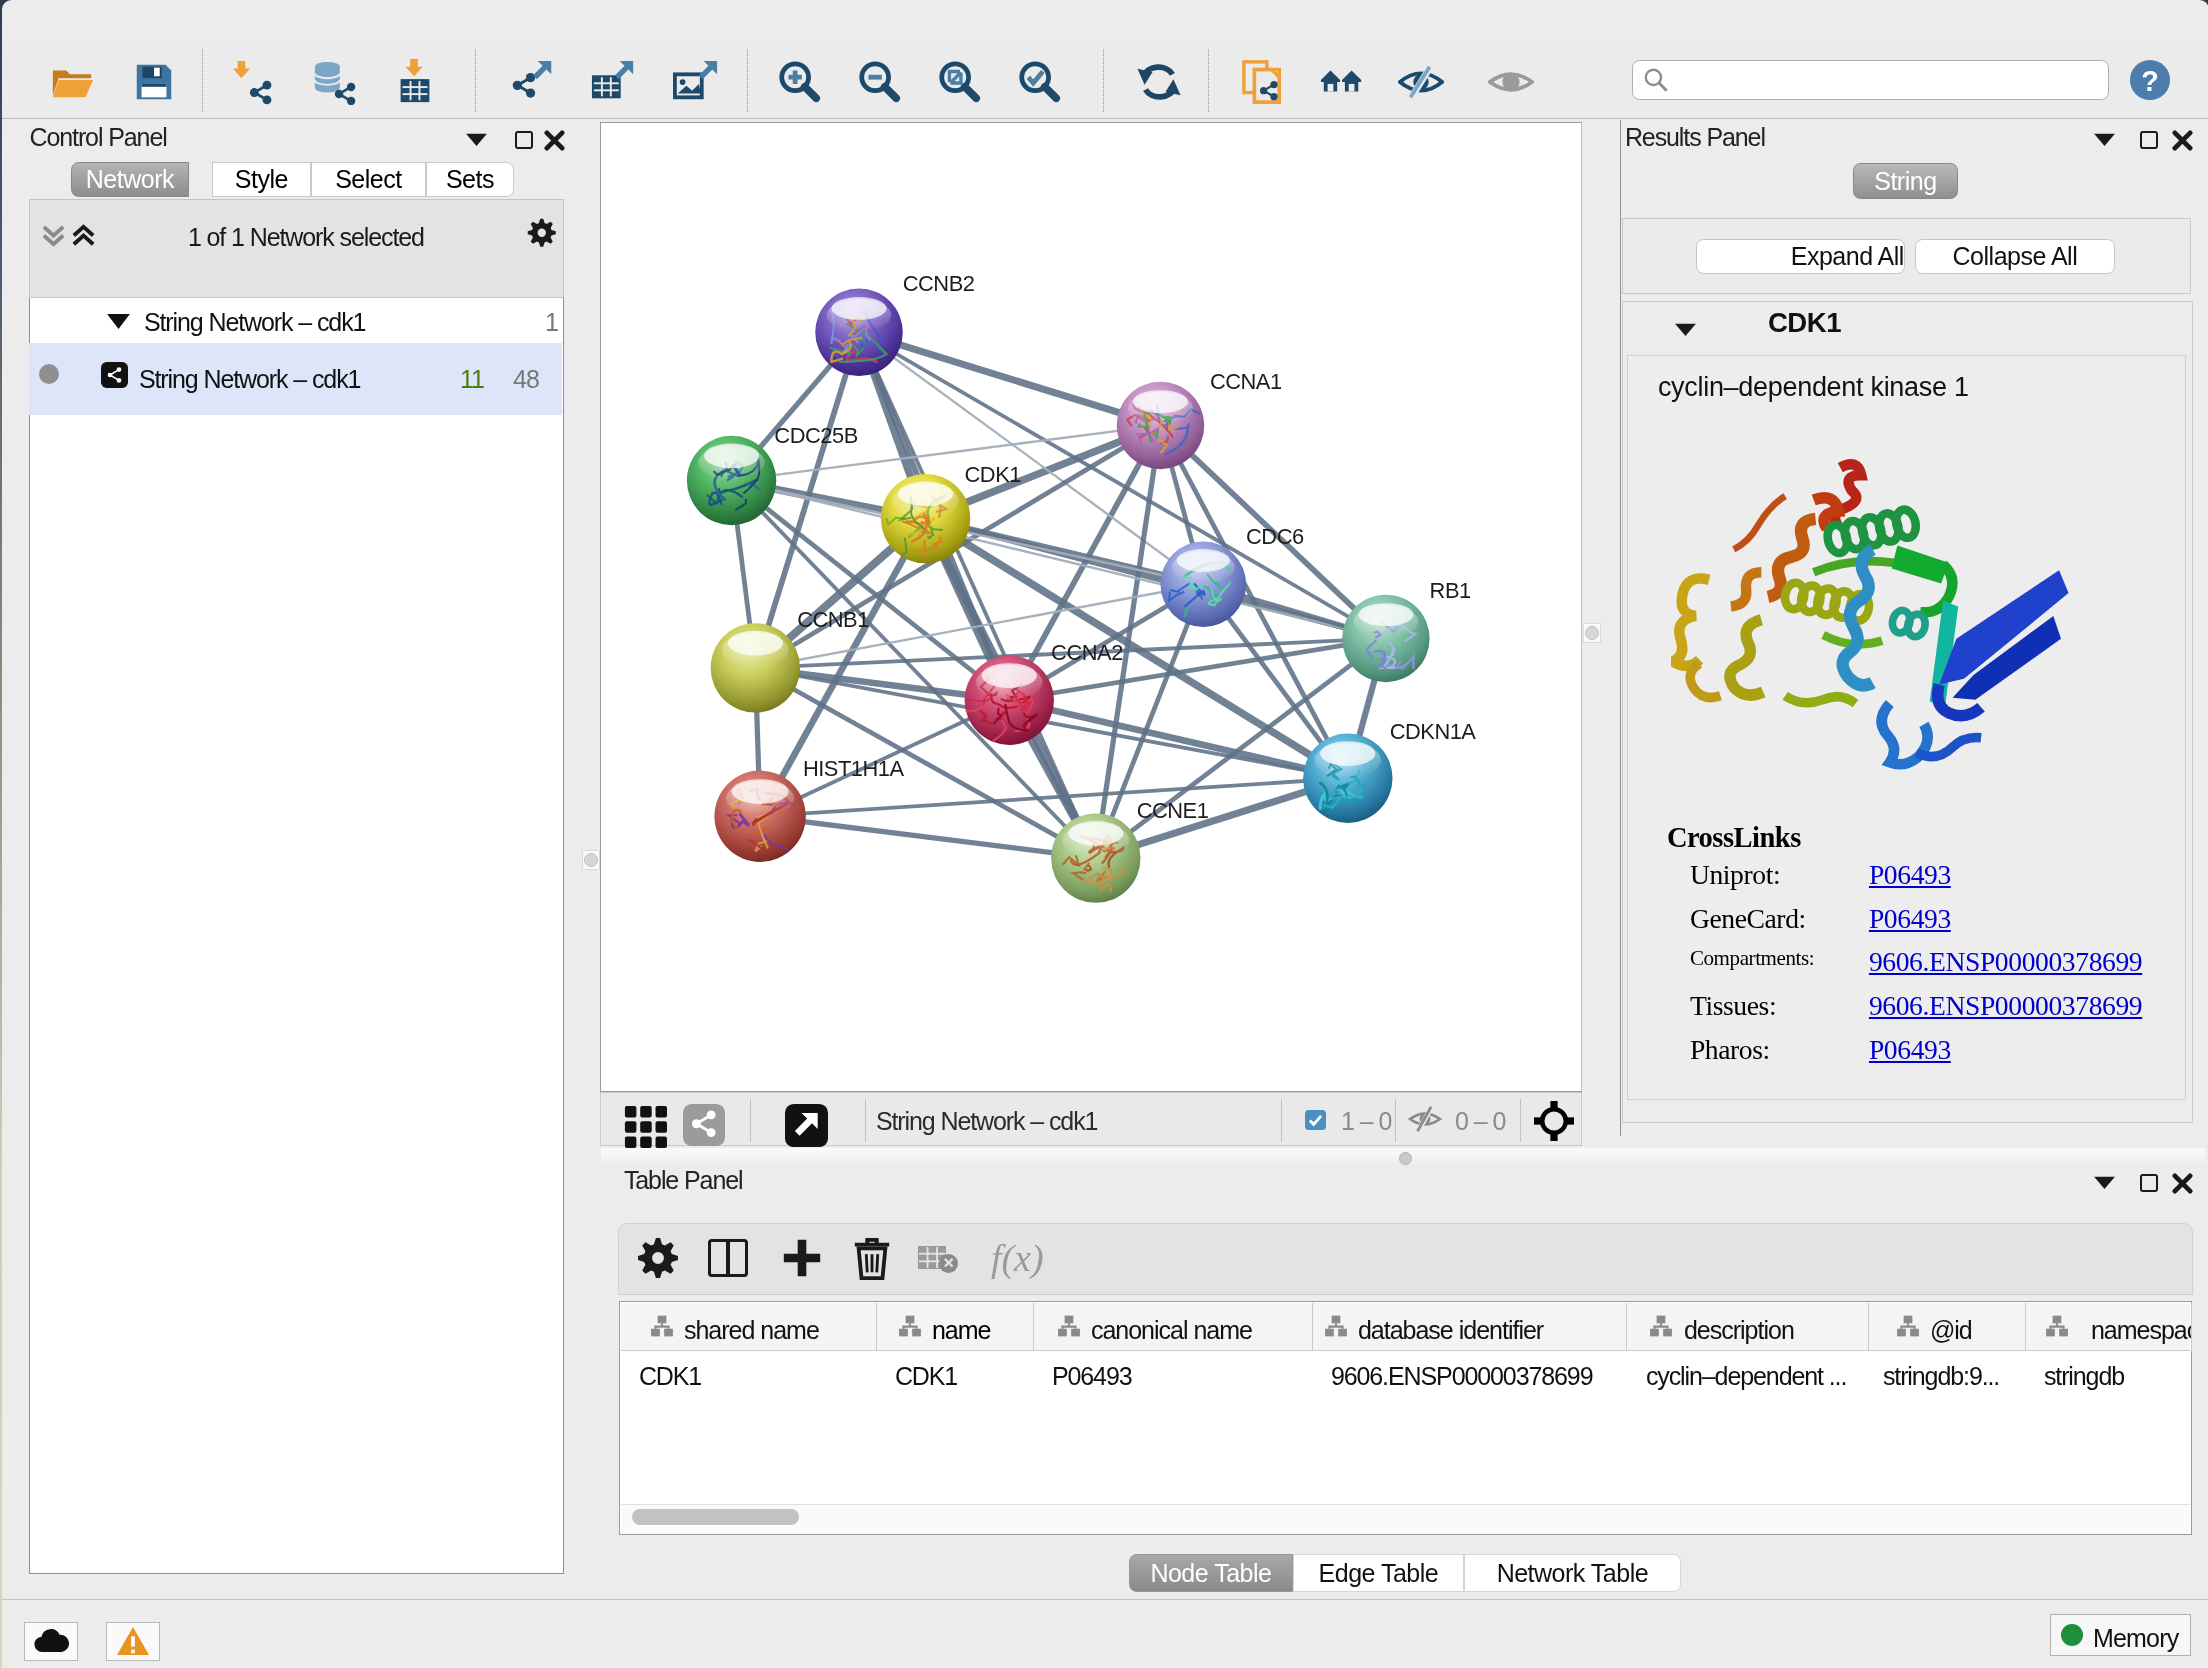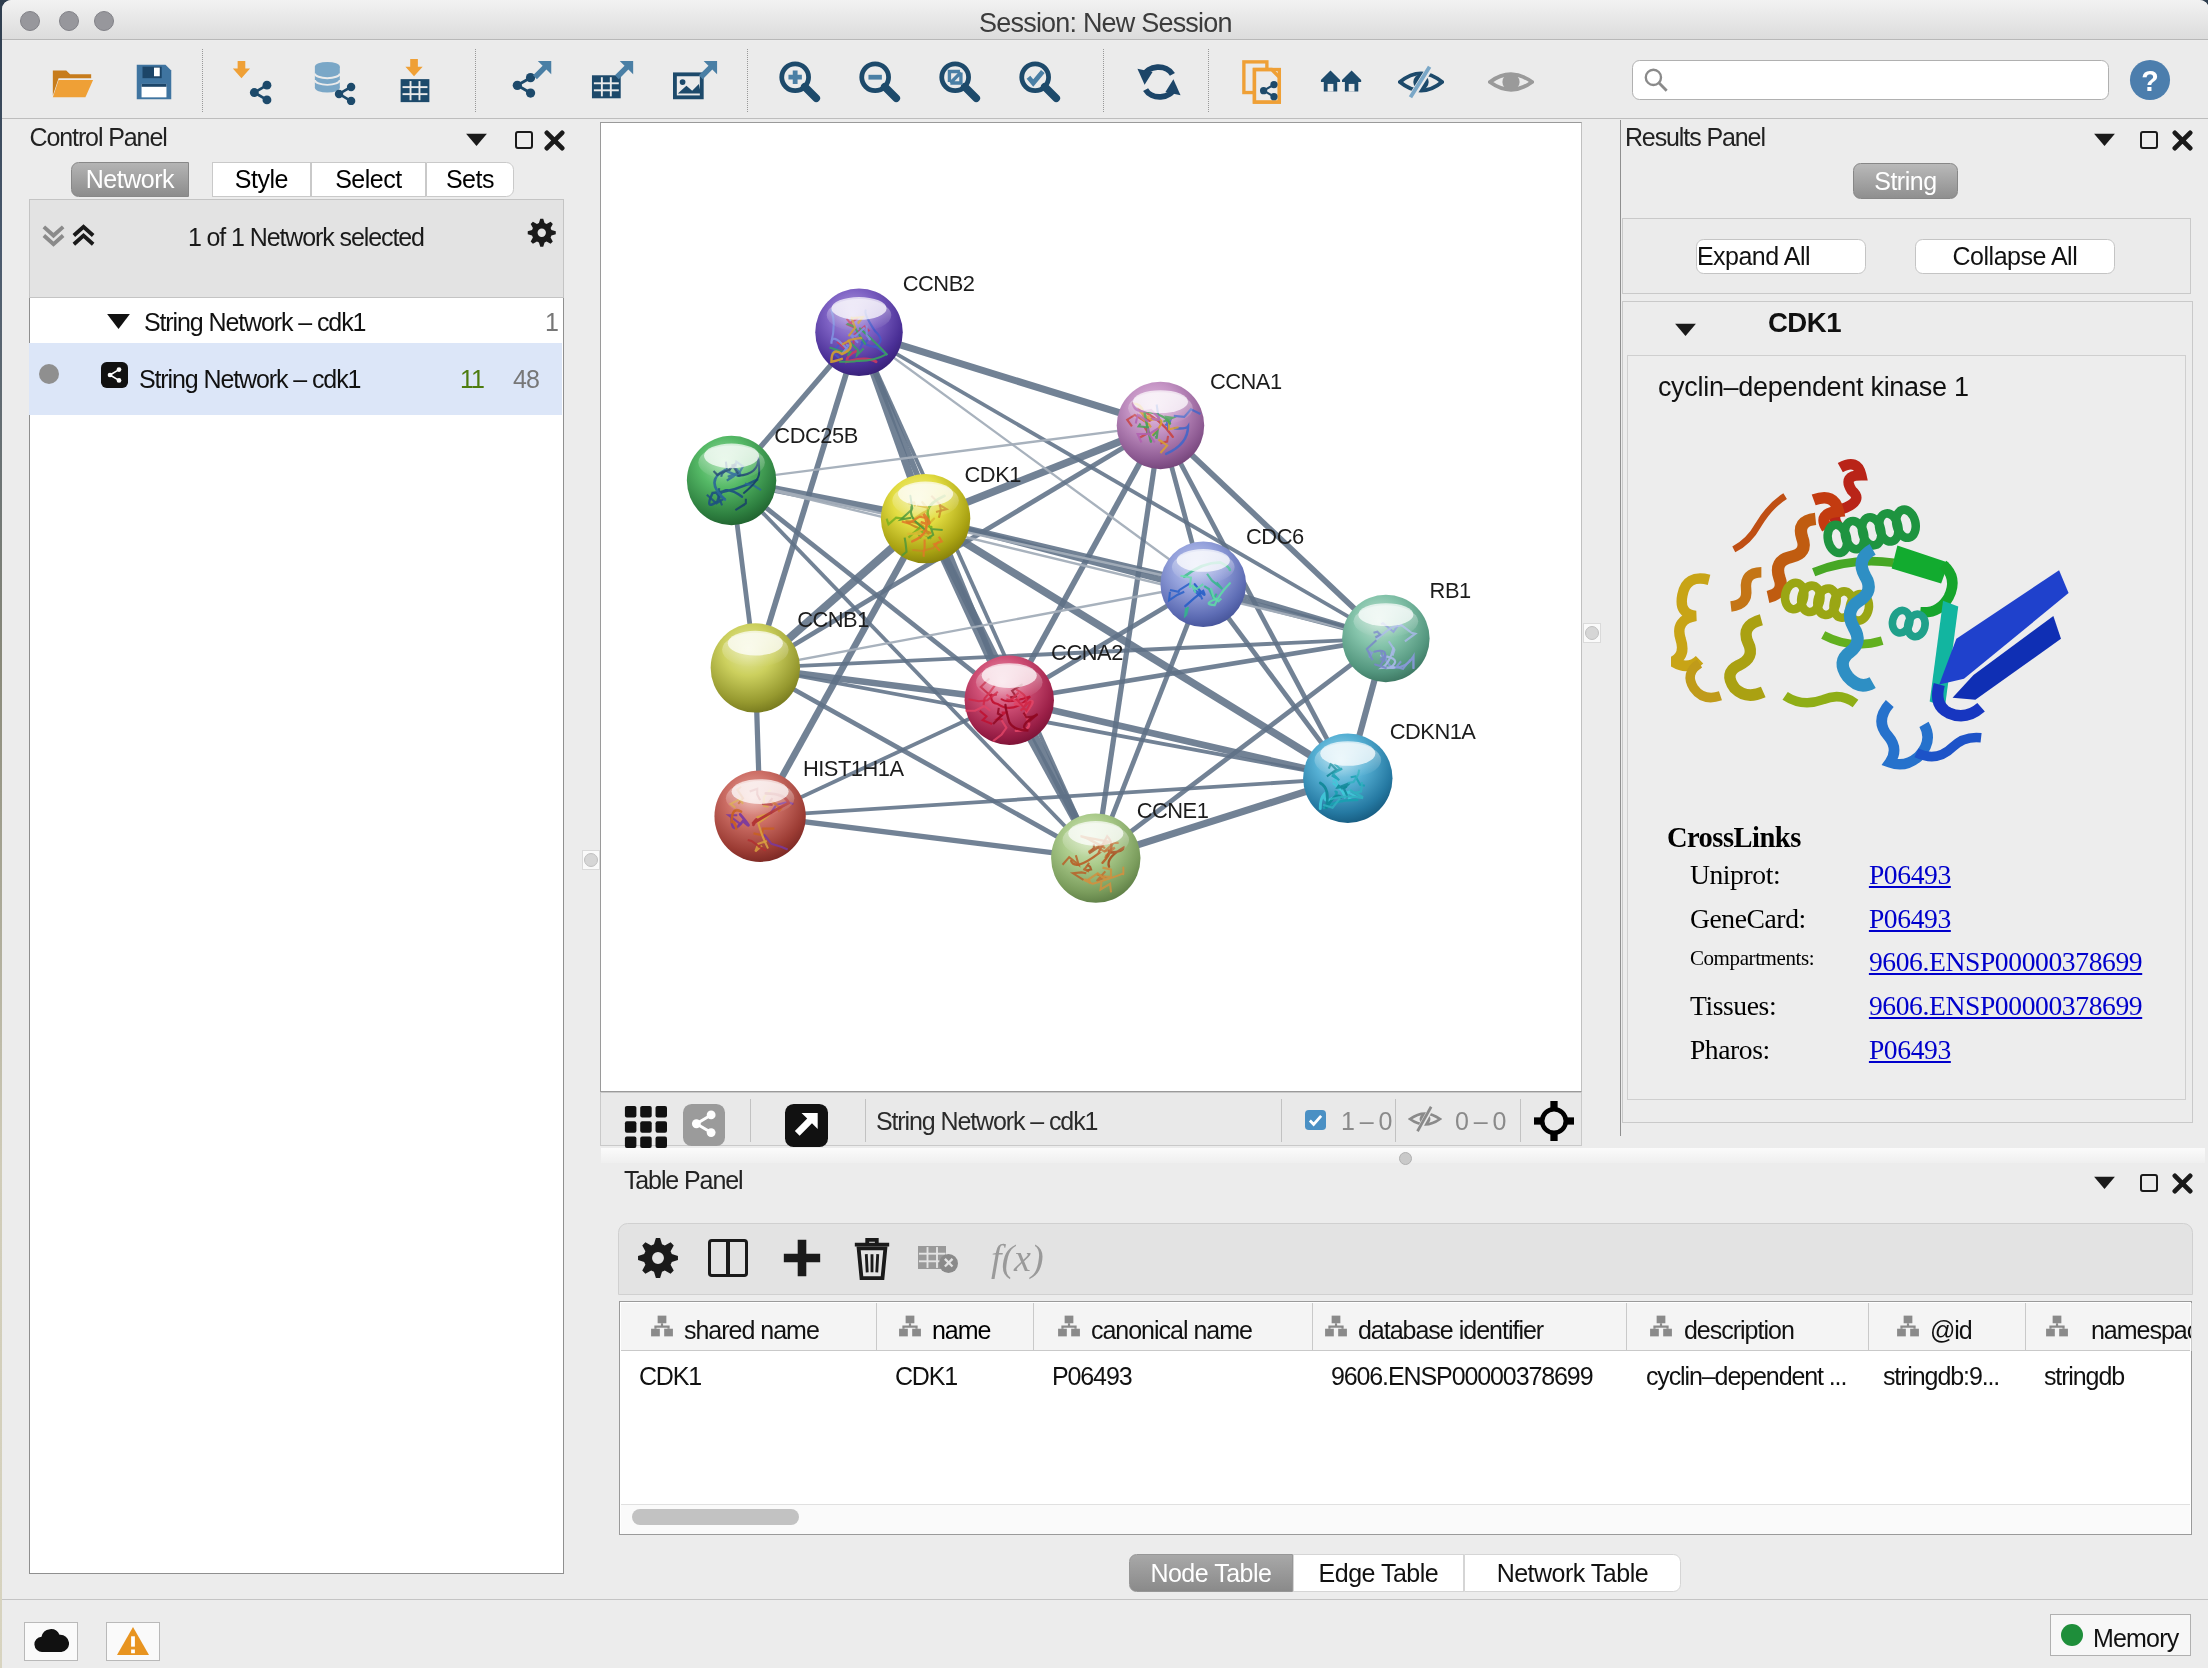--- a/index.html
+++ b/index.html
@@ -10,26 +10,20 @@
 .toolbar { position:absolute; left:0; top:41px; width:100%; height:78px; background:#ebebeb; border-bottom:1px solid #bdbdbd; }
 .tsep { position:absolute; top:7.6px; height:63px; width:0; border-left:1.9px dotted #989898; }
 .ticon { position:absolute; top:18px; }
 .searchbox { position:absolute; left:1630px; top:19px; width:477px; height:40px; background:#fff; border:1.9px solid #b0b0b0; border-radius:7.6px; }
 .panel-title { font-size:25px; letter-spacing:-1.1px; color:#222; }
 .tab { position:absolute; top:0; height:35px; font-size:25px; letter-spacing:-0.5px; text-align:center; background:#fff; color:#000; border:1px solid #c9c9c9; line-height:33px; }
 .tabsel { background:linear-gradient(#b4b4b4,#8d8d8d); color:#fff; border:1px solid #888; }
 a.lnk { color:#0000cc; text-decoration:underline; }
 </style></head><body>
 <div class="win">
-<div class="titlebar">
- <div class="tl" style="left:18px"></div>
-      <div class="tl" style="left:57px"></div>
-      <div class="tl" style="left:92px"></div>
- <div class="title">Session: New Session</div>
-</div>
 
 <div class="toolbar">
       <svg class="ticon" style="left:47px" width="46" height="46" viewBox="0 0 48 48">
         <path d="M4 12 L18 12 L22 16 L44 16 L44 20 L10 20 L4 38 Z" fill="#c77c1c"></path>
         <path d="M10 22 L46 22 L38 40 L4 40 Z" fill="#efa036"></path>
       </svg>
       <svg class="ticon" style="left:129px" width="46" height="46" viewBox="0 0 48 48">
         <path d="M6 6 L36 6 L42 12 L42 42 L6 42 Z" fill="#3f74a0"></path>
         <rect x="12" y="8" width="20" height="12" fill="#1c4568"></rect>
         <rect x="24" y="9" width="6" height="9" fill="#fff"></rect>
@@ -605,21 +599,21 @@
     <div class="abs panel-title" style="left:1623px;top:123px">Results Panel</div>
     <svg class="abs" style="left:2090px;top:131px" width="25" height="17" viewBox="0 0 26 18">
       <path d="M2 3 L24 3 L13 16 Z" fill="#1a1a1a"></path>
     </svg>
     <div class="abs" style="left:2138px;top:131px;width:18px;height:18px;border:2.9px solid #1a1a1a;border-radius:2.9px"></div>
     <svg class="abs" style="left:2170px;top:130px" width="21" height="21" viewBox="0 0 22 22">
       <path d="M3 3 L19 19 M19 3 L3 19" stroke="#1a1a1a" stroke-width="5" stroke-linecap="round"></path>
     </svg>
     <div class="abs" style="left:1851px;top:163px;width:105px;height:36px;background:linear-gradient(#b9b9b9,#8f8f8f);border:1px solid #878787;border-radius:7.6px;color:#fff;font-size:25px;letter-spacing:-0.5px;text-align:center;line-height:34px">String</div>
     <div class="abs" style="left:1620px;top:218px;width:569px;height:76px;background:#ebebeb;border:1.9px solid #c9c9c9"></div>
-    <div class="abs" style="left:1694px;top:239px;width:170px;height:35px;background:#fff;border:1px solid #c4c4c4;border-radius:7.6px;font-size:25px;letter-spacing:-0.5px;text-align:left;line-height:33px;color:#111">Expand All</div>
+    <div class="abs" style="left:1694px;top:239px;width:209px;height:35px;background:#fff;border:1px solid #c4c4c4;border-radius:7.6px;font-size:25px;letter-spacing:-0.5px;text-align:right;line-height:33px;color:#111">Expand All</div>
     <div class="abs" style="left:1913px;top:239px;width:200px;height:35px;background:#fff;border:1px solid #c4c4c4;border-radius:7.6px;font-size:25px;letter-spacing:-0.5px;text-align:center;line-height:33px;color:#111">Collapse All</div>
     <div class="abs" style="left:1620px;top:301px;width:571px;height:822px;background:#ececec;border:1.9px solid #c9c9c9"></div>
     <svg class="abs" style="left:1671px;top:321px" width="25" height="17" viewBox="0 0 26 18">
       <path d="M2 3 L24 3 L13 16 Z" fill="#1a1a1a"></path>
     </svg>
     <div class="abs" style="left:1766px;top:307px;font-size:27.6px;font-weight:bold;letter-spacing:-0.5px;color:#111">CDK1</div>
     <div class="abs" style="left:1625px;top:355px;width:559px;height:745px;background:#ededed;border:1px solid #cfcfcf"></div>
     <div class="abs" style="left:1656px;top:372px;font-size:27px;letter-spacing:-0.3px;color:#111">cyclin–dependent kinase 1</div>
 <svg class="abs" style="left:1669px;top:458px" width="409" height="314" viewBox="0 0 430 330">
       <path d="M178 10 q18 -10 22 8 q-20 0 -10 16 q12 10 -6 18 q-18 6 -8 20" fill="none" stroke="#b92418" stroke-width="11"></path>

